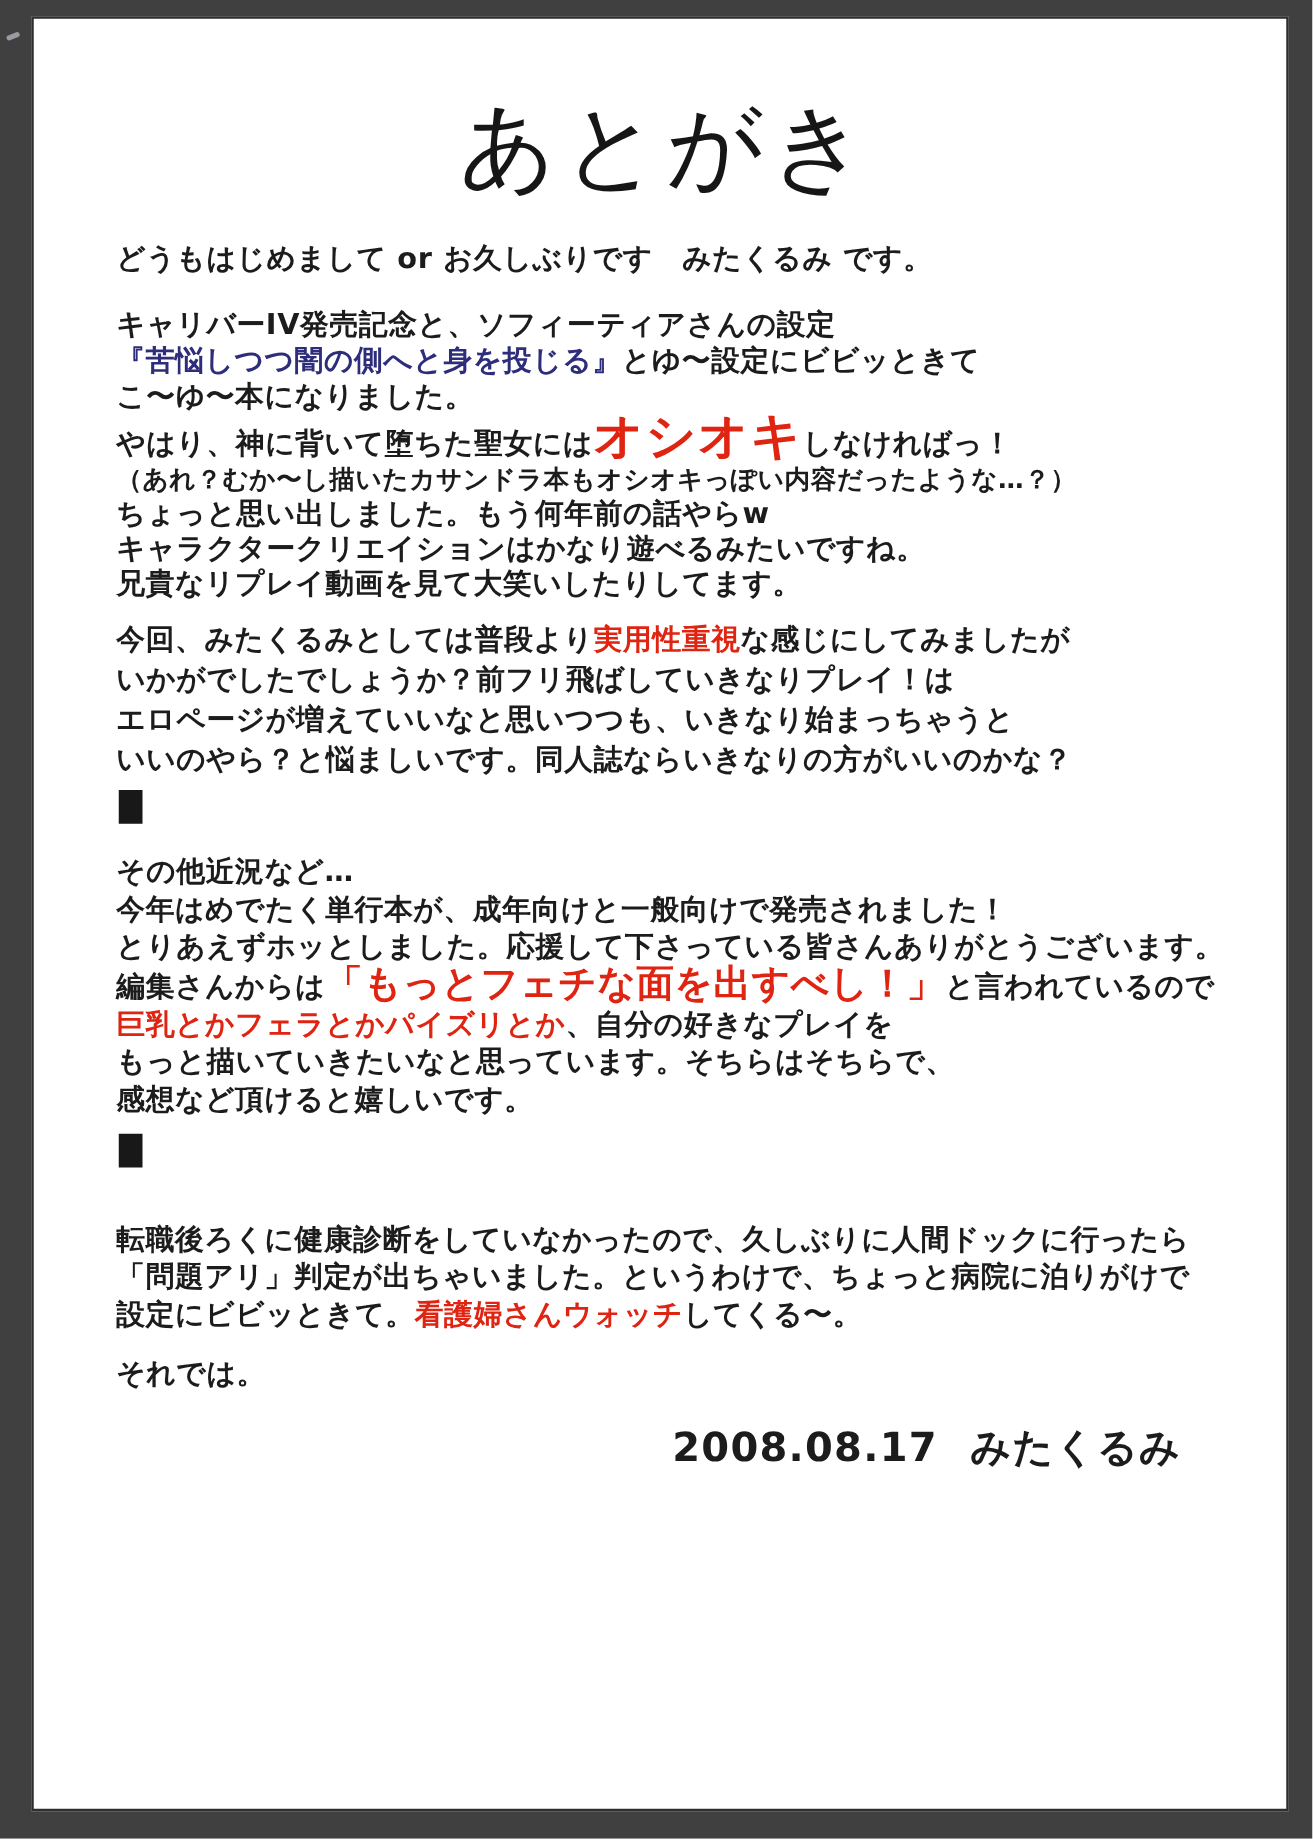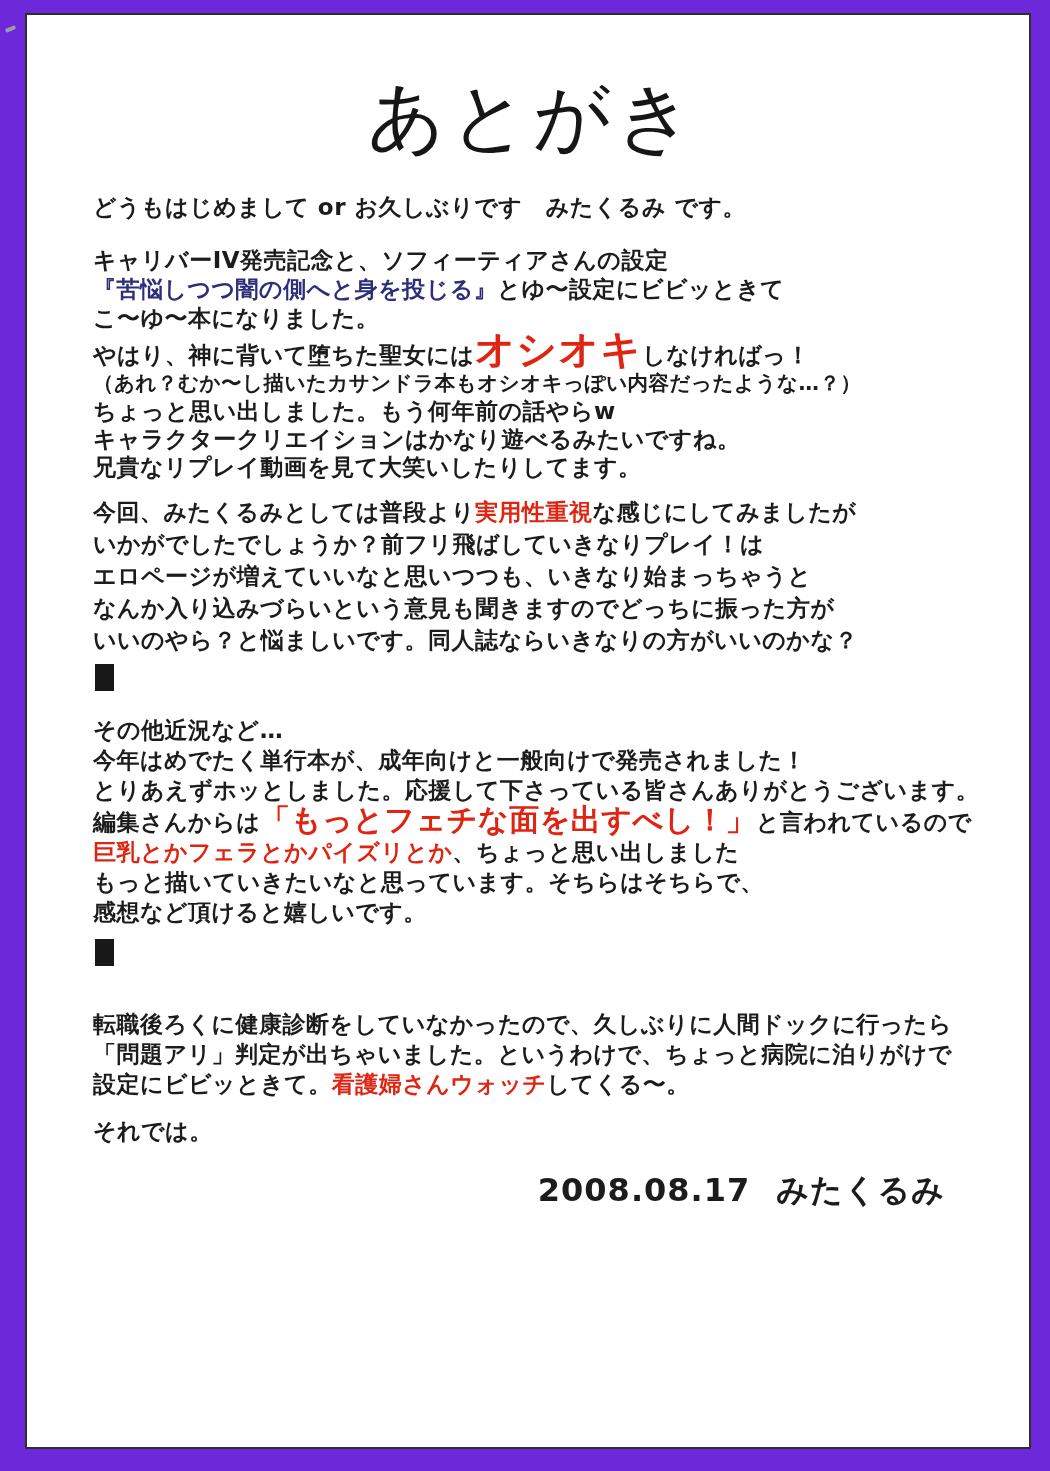--- a/index.html
+++ b/index.html
@@ -9,21 +9,21 @@
   }
   * { box-sizing: border-box; }
   html, body {
     margin: 0; padding: 0;
     width: 1050px; height: 1471px;
     background: #ffffff;
     font-family: "DejaVu Sans", "Liberation Sans", sans-serif;
     color: var(--ink);
     overflow: hidden;
   }
-  .page { position: relative; width: 1050px; height: 1471px; background:#6d28d9; }
+  .page { position: relative; width: 1050px; height: 1471px; background:#404040; }
   .speck {
     position: absolute; left: 5px; top: 27px;
     width: 11px; height: 4px; background: #9a9aa2;
     border-radius: 2px; transform: rotate(-22deg);
   }
   .sheet {
     position: absolute; left: 25px; top: 13px;
     width: 1006px; height: 1436px;
     border: 2px solid #2e2e2e;
     background: #ffffff;
@@ -142,44 +142,41 @@
       <div class="line">
         <span>今回、みたくるみとしては普段より</span><span class="red-text">実用性重視</span><span>な感じにしてみましたが</span>
       </div>
       <div class="line">
         <span>いかがでしたでしょうか？前フリ飛ばしていきなりプレイ！は</span>
       </div>
       <div class="line">
         <span>エロページが増えていいなと思いつつも、いきなり始まっちゃうと</span>
       </div>
       <div class="line">
-        <span>なんか入り込みづらいという意見も聞きますのでどっちに振った方が</span>
-      </div>
-      <div class="line">
         <span>いいのやら？と悩ましいです。同人誌ならいきなりの方がいいのかな？</span>
       </div>
     </div>
 
     <div class="sq"></div>
 
     <div class="para-news">
       <div class="line">
         <span>その他近況など…</span>
       </div>
       <div class="line">
         <span>今年はめでたく単行本が、成年向けと一般向けで発売されました！</span>
       </div>
       <div class="line">
         <span>とりあえずホッとしました。応援して下さっている皆さんありがとうございます。</span>
       </div>
       <div class="line editor-line">
         <span>編集さんからは</span><span class="mid-red">「もっとフェチな面を出すべし！」</span><span>と言われているので</span>
       </div>
       <div class="line">
-        <span class="red-text">巨乳とかフェラとかパイズリとか</span><span>、ちょっと思い出しました</span>
+        <span class="red-text">巨乳とかフェラとかパイズリとか</span><span>、自分の好きなプレイを</span>
       </div>
       <div class="line">
         <span>もっと描いていきたいなと思っています。そちらはそちらで、</span>
       </div>
       <div class="line">
         <span>感想など頂けると嬉しいです。</span>
       </div>
     </div>
 
     <div class="sq sq2"></div>

